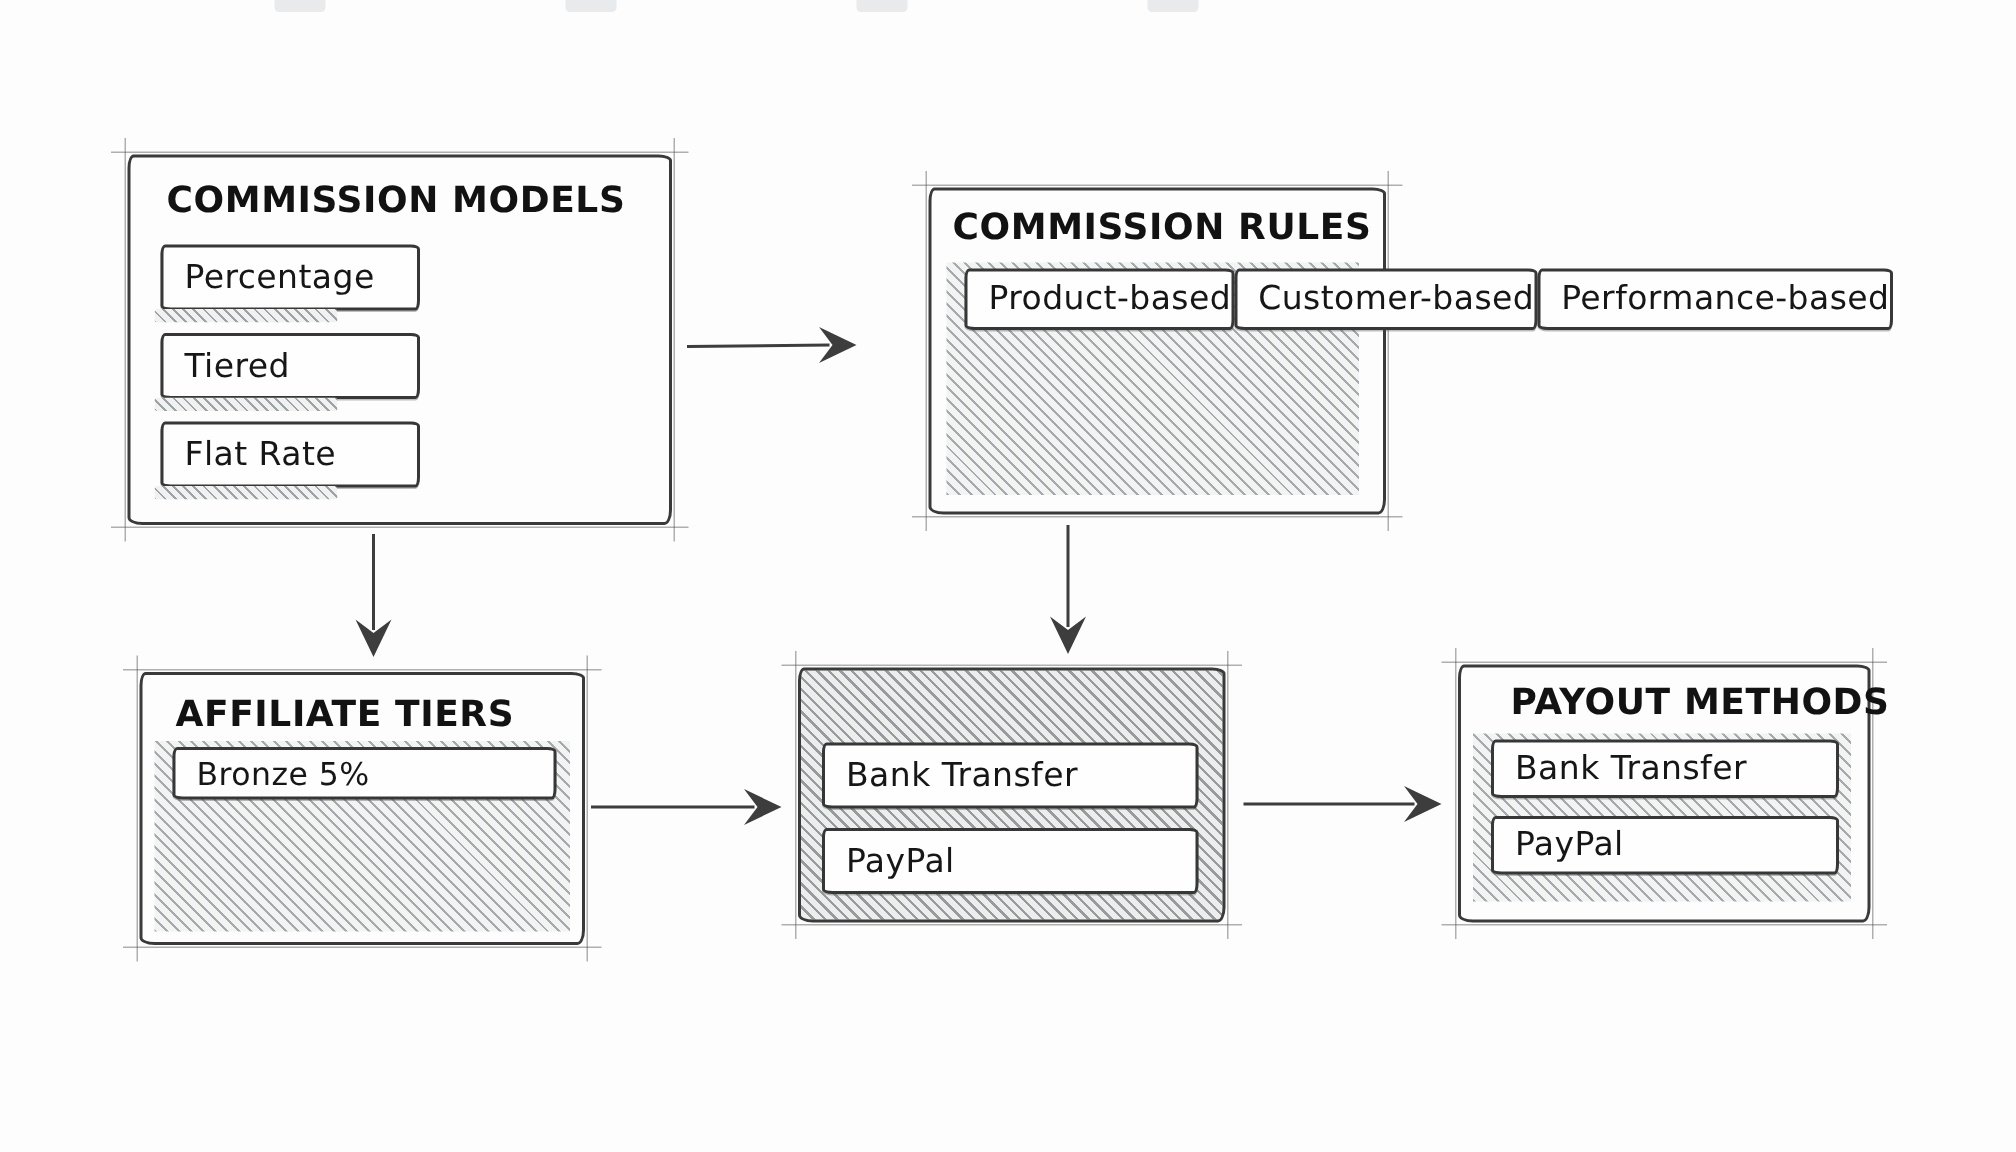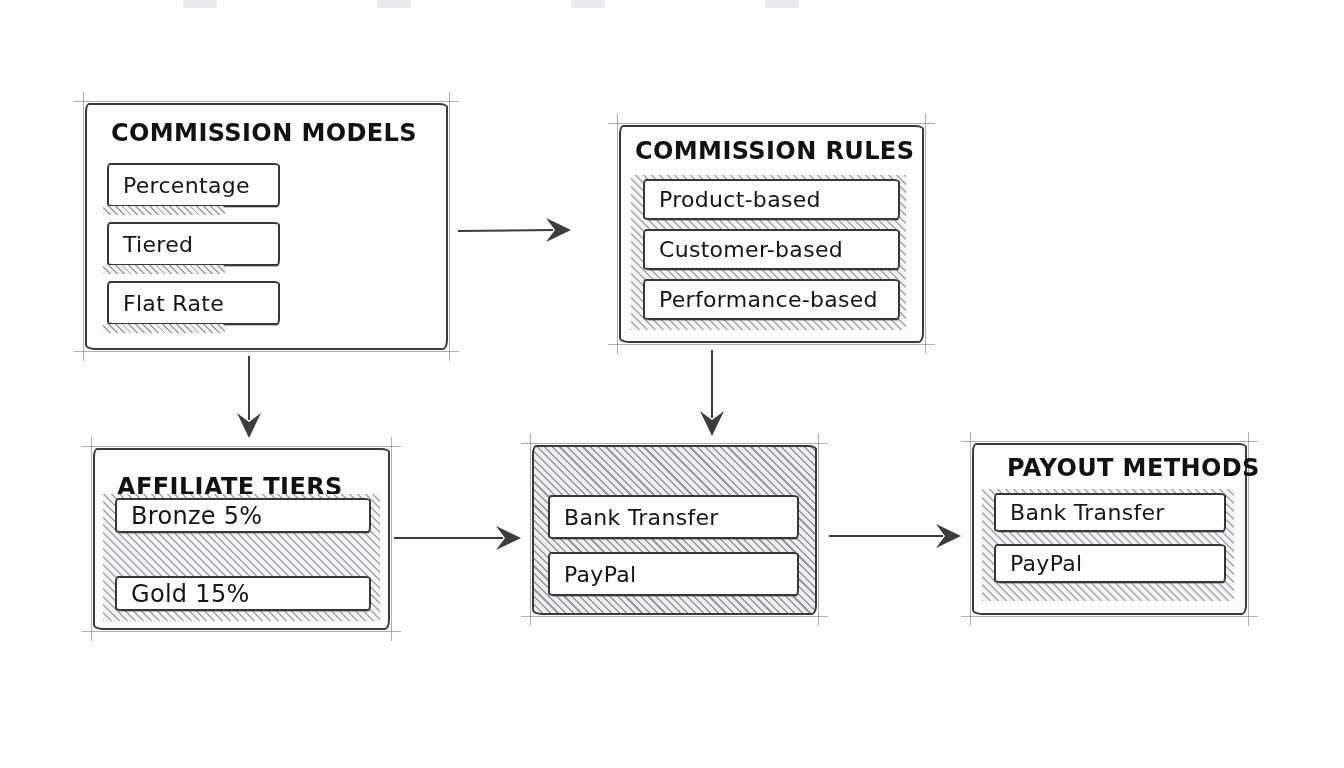--- a/index.html
+++ b/index.html
@@ -67,30 +67,30 @@
       rgba(105,110,114,.6) 0px, rgba(105,110,114,.6) 1.3px,
       rgba(0,0,0,0) 1.3px, rgba(0,0,0,0) 4.8px);
     background-color:#f0f1f1;border-radius:2px;
   }
 
   
   .b2{left:573px;top:125px;width:305px;height:218px;margin-left:46px;}
   .b2 .title{position:absolute;left:14px;top:10px;}
   .b2 .panel{position:absolute;left:10px;right:16px;top:48px;bottom:11px;
     padding:4px 6px 10px 12px;box-sizing:border-box;
-    display:flex;flex-direction:column;justify-content:space-between;}
+    display:flex;flex-direction:row;justify-content:space-between;}
   .b2 .item{height:41px;}
 
   
   .b3{left:93px;top:448px;width:297px;height:182px;}
-  .b3 .title{position:absolute;left:22px;top:23px;}
+  .b3 .title{position:absolute;left:22px;top:12px;}
   .b3 .panel{position:absolute;left:8px;right:8px;top:44px;bottom:7px;
     padding:4px 9px 10px 12px;box-sizing:border-box;
     display:flex;flex-direction:column;justify-content:space-between;}
-  .b3 .item{height:35px;font-size:24px;}
+  .b3 .item{height:35px;font-size:21px;}
 
   
   .b4{left:532px;top:445px;width:285px;height:170px;}
   .b4.hatch{
     background-image:repeating-linear-gradient(45deg,
       rgba(95,100,104,.6) 0px, rgba(95,100,104,.6) 1.6px,
       rgba(0,0,0,0) 1.6px, rgba(0,0,0,0) 5.4px);
     background-color:#eceeee;}
   .b4 .stack{position:absolute;left:14px;right:16px;top:48px;display:flex;flex-direction:column;gap:13px;}
   .b4 .item{height:44px;}
@@ -175,23 +175,20 @@
       </div>
     </div>
   </div>
 
   <div class="sketchbox b3">
     <div class="title">AFFILIATE TIERS</div>
     <div class="panel hatch">
       <div class="item">
         <span>Bronze 5%</span>
       </div>
-      <div class="item">
-        <span>Gold 15%</span>
-      </div>
     </div>
   </div>
 
   <div class="sketchbox b4 hatch">
     <div class="stack">
       <div class="item">
         <span>Bank Transfer</span>
       </div>
       <div class="item">
         <span>PayPal</span>

